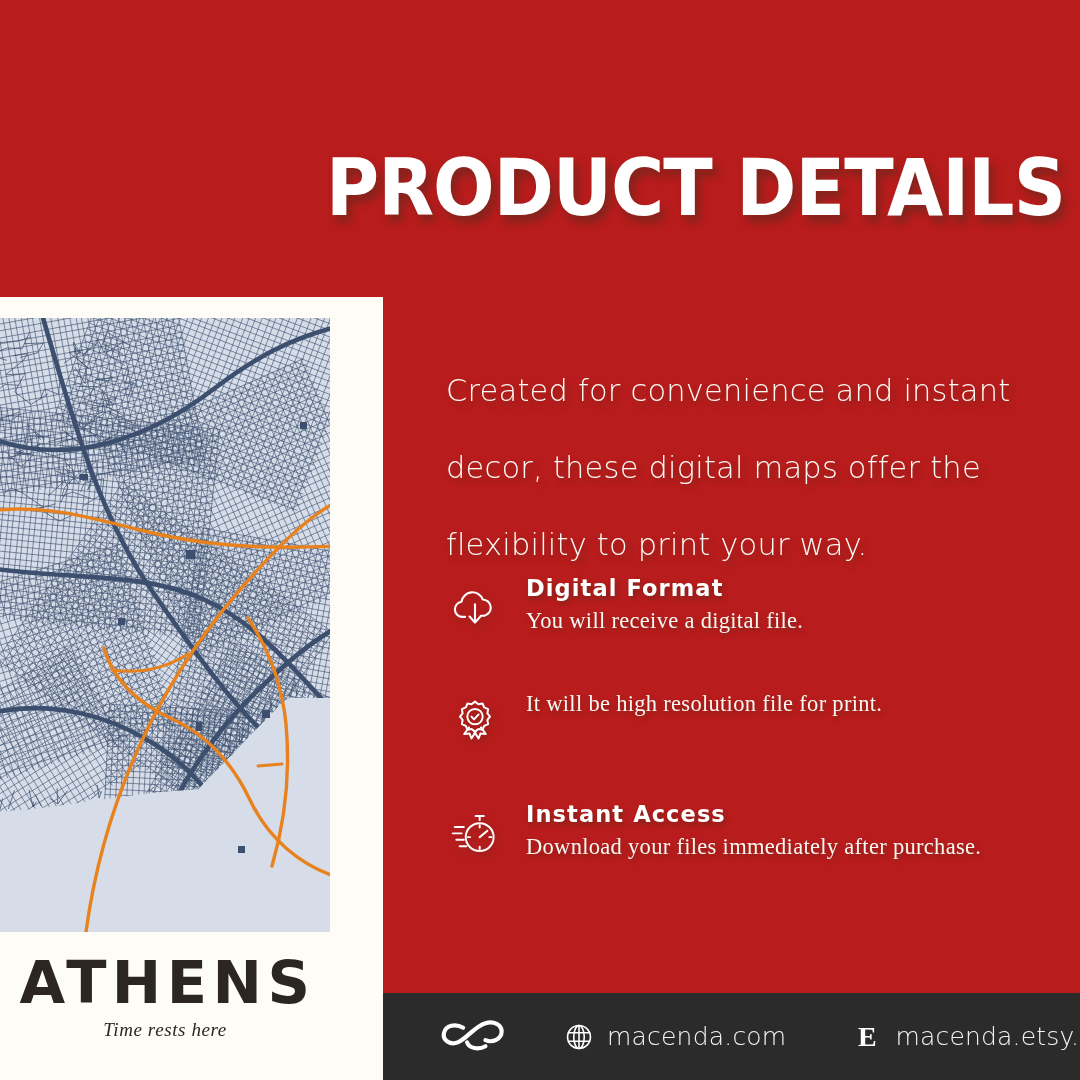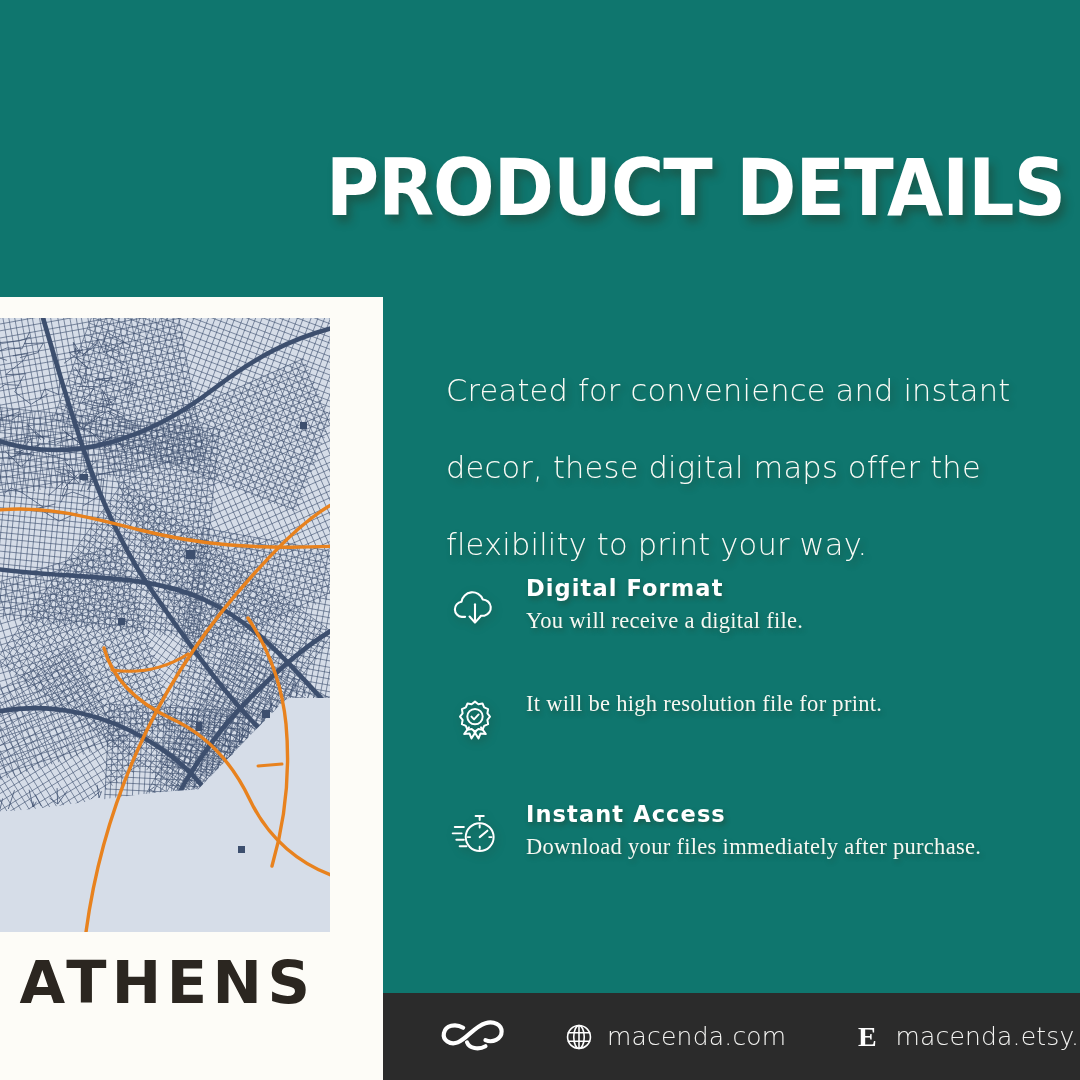--- a/index.html
+++ b/index.html
@@ -2,21 +2,21 @@
 <html><head>
 <meta charset="utf-8">
 <style>
   html,body{margin:0;padding:0;}
   body{
     width:1080px;height:1080px;overflow:hidden;
     font-family:"Liberation Sans", sans-serif;
     background:#6b7d54;
     position:relative;
   }
-  #stage{position:absolute;inset:0;width:1080px;height:1080px;background:#0f766e;}
+  #stage{position:absolute;inset:0;width:1080px;height:1080px;background:#b91c1c;}
 
   
   .headline{
     position:absolute;left:300px;top:146px;width:740px;
     font-family:"DejaVu Sans","Liberation Sans",sans-serif;
     font-weight:bold;
     font-size:78px;
     line-height:84px;
     letter-spacing:-1px;
     color:#ffffff;
@@ -1013,20 +1013,21 @@
           <rect x="118" y="300" width="7" height="7" fill="#3d4f6e"></rect>
           <rect x="262" y="392" width="8" height="8" fill="#3d4f6e"></rect>
           <rect x="196" y="404" width="6" height="9" fill="#3d4f6e"></rect>
           <rect x="80" y="156" width="8" height="6" fill="#3d4f6e"></rect>
           <rect x="300" y="104" width="7" height="7" fill="#3d4f6e"></rect>
           <rect x="238" y="528" width="7" height="7" fill="#3d4f6e"></rect>
         </svg>
     </div>
     <div class="poster-caption">
       <div class="poster-city">ATHENS</div>
+      <div class="poster-tag">Time rests here</div>
     </div>
   </div>
 
   <div class="footer">
     <div class="footer-inner">
 
       <div class="fitem flogo">
         <span class="glyph">
           <svg viewBox="0 0 96 52" fill="none" stroke="#ffffff" stroke-width="5.4" stroke-linecap="round" stroke-linejoin="round">
             <path d="M30 14c-10-6-23-3-25 7-2 9 8 16 18 12 12-5 22-21 36-25 11-3 21 2 21 11 0 10-12 15-21 11"></path>

